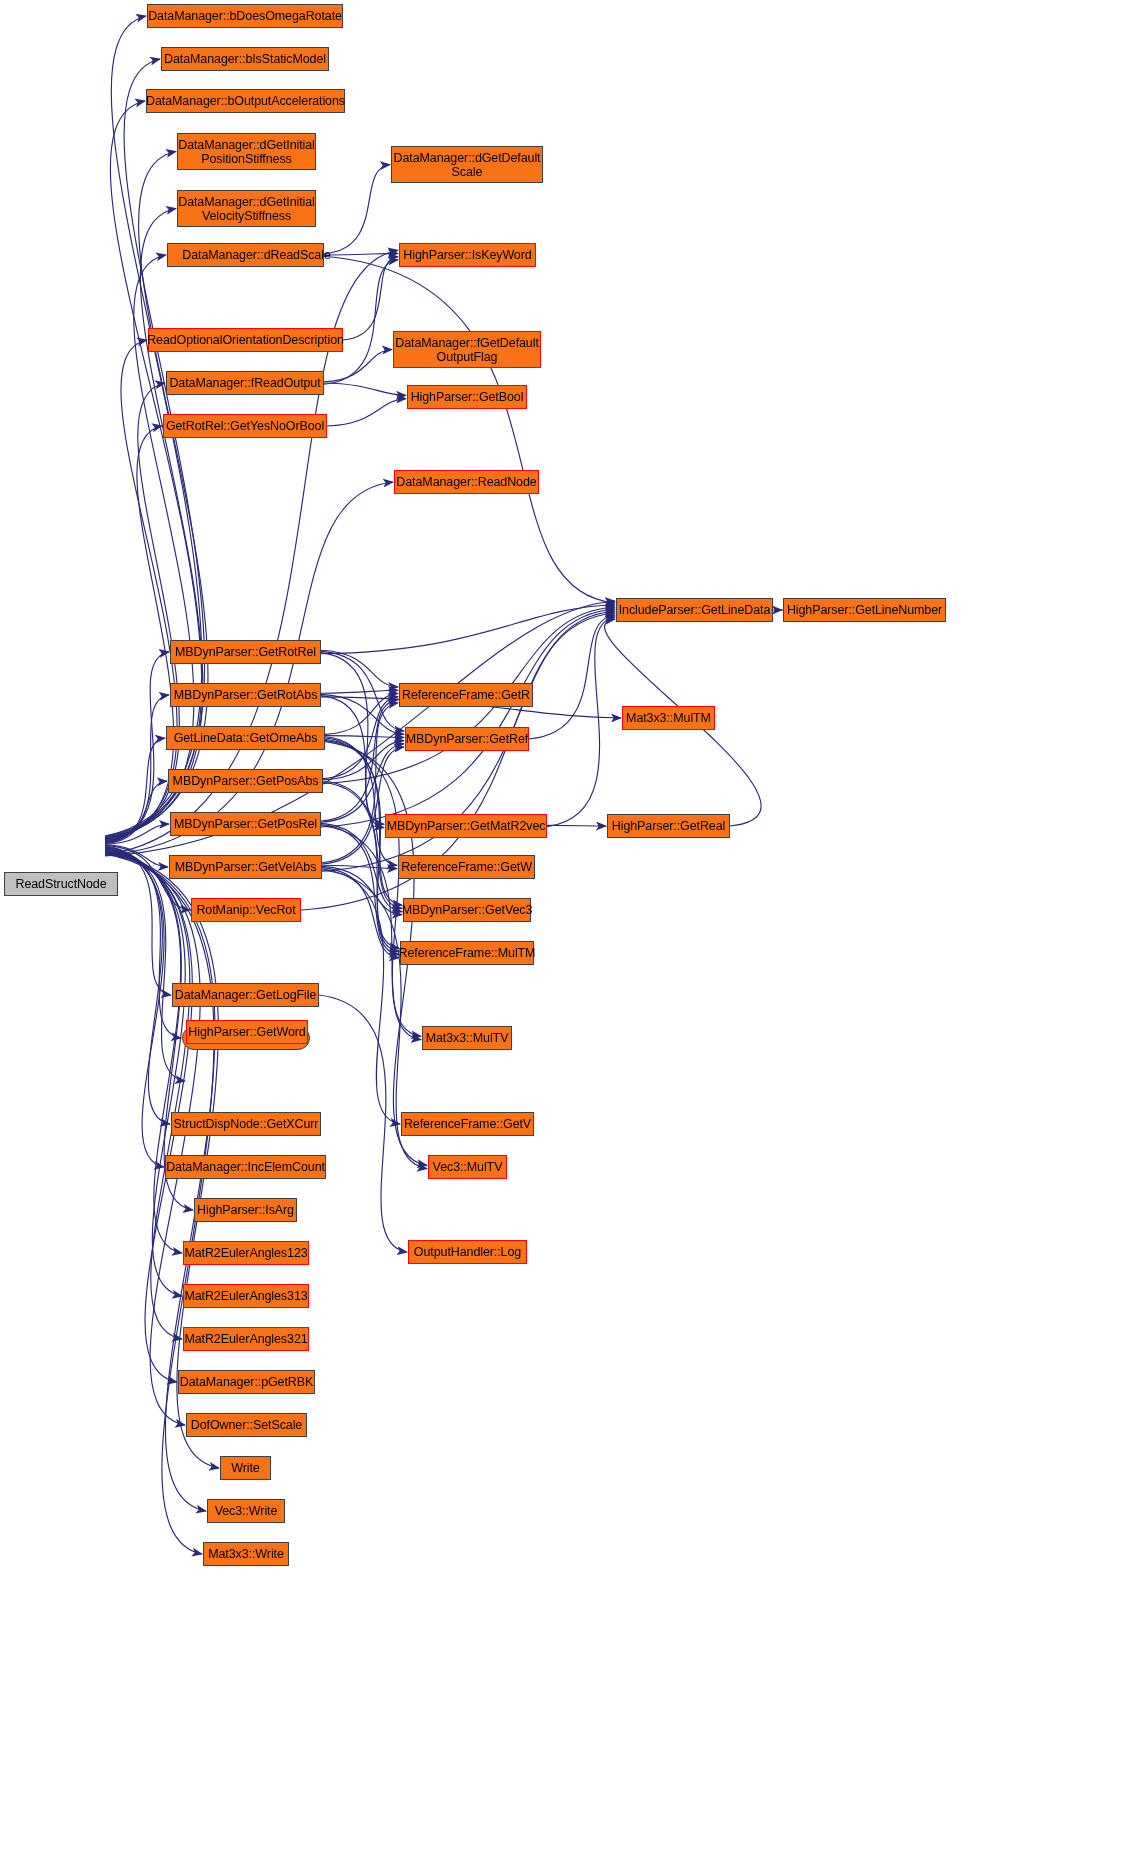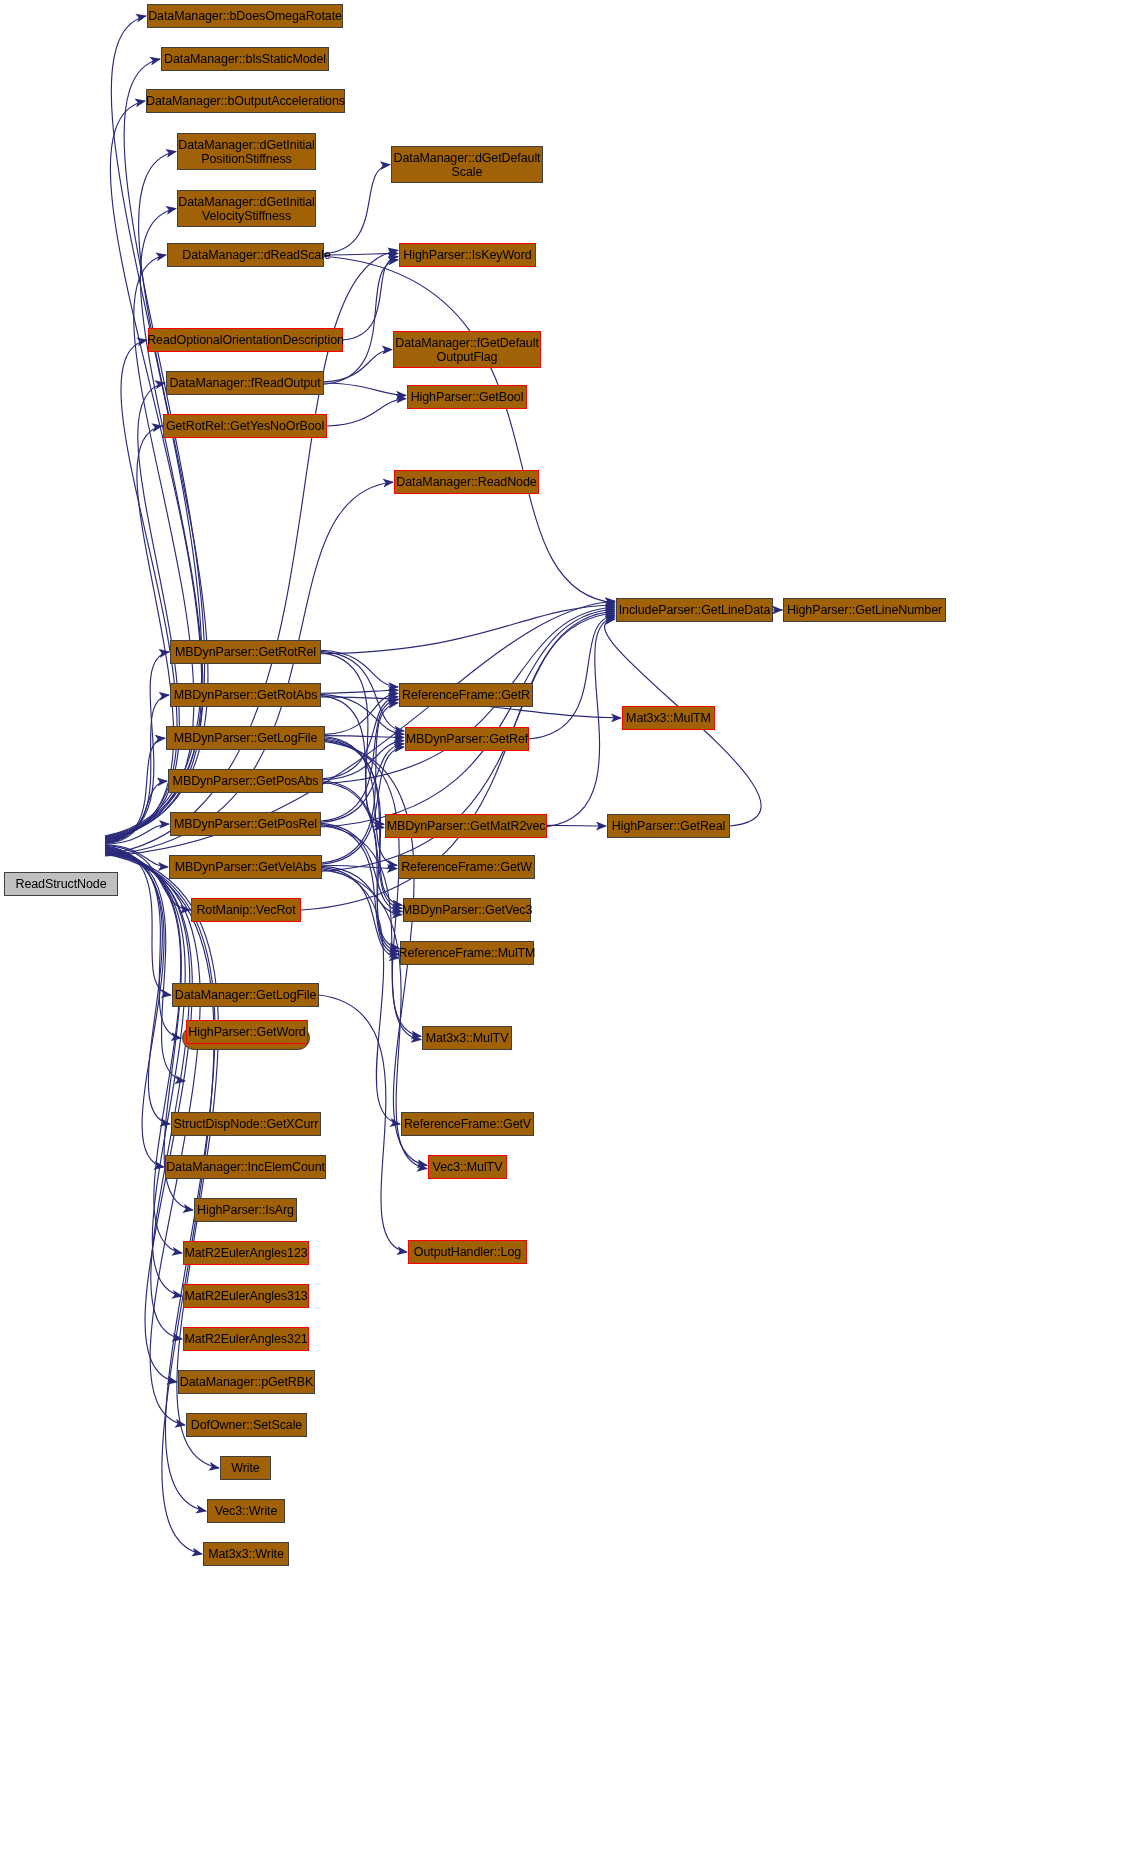--- a/index.html
+++ b/index.html
@@ -24,21 +24,21 @@
     height: 1857px;
     pointer-events: none;
   }
   .node {
     position: absolute;
     box-sizing: border-box;
     display: flex;
     align-items: center;
     justify-content: center;
     text-align: center;
-    background: #a16207;
+    background: #f97316;
     border: 1px solid #404040;
     color: #000000;
     font-size: 12.5px;
     line-height: 1.12;
     letter-spacing: -0.1px;
     white-space: pre-line;
     z-index: 5;
   }
   .node.red {
     border-color: #ff0000;
@@ -154,21 +154,21 @@
     <div class="node" style="left: 177px; top: 133px; width: 139px; height: 37px;"><span>DataManager::dGetInitial
 PositionStiffness</span></div>
     <div class="node" style="left: 177px; top: 190px; width: 139px; height: 37px;"><span>DataManager::dGetInitial
 VelocityStiffness</span></div>
     <div class="node" style="left: 167px; top: 243px; width: 157px; height: 24px; padding-left: 22px;"><span>DataManager::dReadScale</span></div>
     <div class="node red" style="left: 148px; top: 328px; width: 195px; height: 24px;"><span>ReadOptionalOrientationDescription</span></div>
     <div class="node" style="left: 166px; top: 371px; width: 158px; height: 24px;"><span>DataManager::fReadOutput</span></div>
     <div class="node red" style="left: 163px; top: 414px; width: 164px; height: 24px;"><span>GetRotRel::GetYesNoOrBool</span></div>
     <div class="node" style="left: 170px; top: 640px; width: 151px; height: 24px;"><span>MBDynParser::GetRotRel</span></div>
     <div class="node" style="left: 170px; top: 683px; width: 151px; height: 24px;"><span>MBDynParser::GetRotAbs</span></div>
-    <div class="node" style="left: 166px; top: 726px; width: 159px; height: 24px;"><span>MBDynParser::GetLogFile</span></div>
+    <div class="node" style="left: 166px; top: 726px; width: 159px; height: 24px;"><span>GetLineData::GetOmeAbs</span></div>
     <div class="node" style="left: 168px; top: 769px; width: 155px; height: 24px;"><span>MBDynParser::GetPosAbs</span></div>
     <div class="node" style="left: 170px; top: 812px; width: 151px; height: 24px;"><span>MBDynParser::GetPosRel</span></div>
     <div class="node" style="left: 169px; top: 855px; width: 153px; height: 24px;"><span>MBDynParser::GetVelAbs</span></div>
     <div class="node red" style="left: 191px; top: 898px; width: 110px; height: 24px;"><span>RotManip::VecRot</span></div>
     <div class="node" style="left: 172px; top: 983px; width: 147px; height: 24px;"><span>DataManager::GetLogFile</span></div>
     <div class="node" style="left: 182px; top: 1026px; width: 128px; height: 24px; border-radius: 12px;"><span>StructNode::GetRCurr</span></div>
     <div class="node red" style="left: 186px; top: 1020px; width: 122px; height: 24px;"><span>HighParser::GetWord</span></div>
     <div class="node" style="left: 171px; top: 1112px; width: 150px; height: 24px;"><span>StructDispNode::GetXCurr</span></div>
     <div class="node" style="left: 165px; top: 1155px; width: 161px; height: 24px;"><span>DataManager::IncElemCount</span></div>
     <div class="node" style="left: 194px; top: 1198px; width: 103px; height: 24px;"><span>HighParser::IsArg</span></div>

